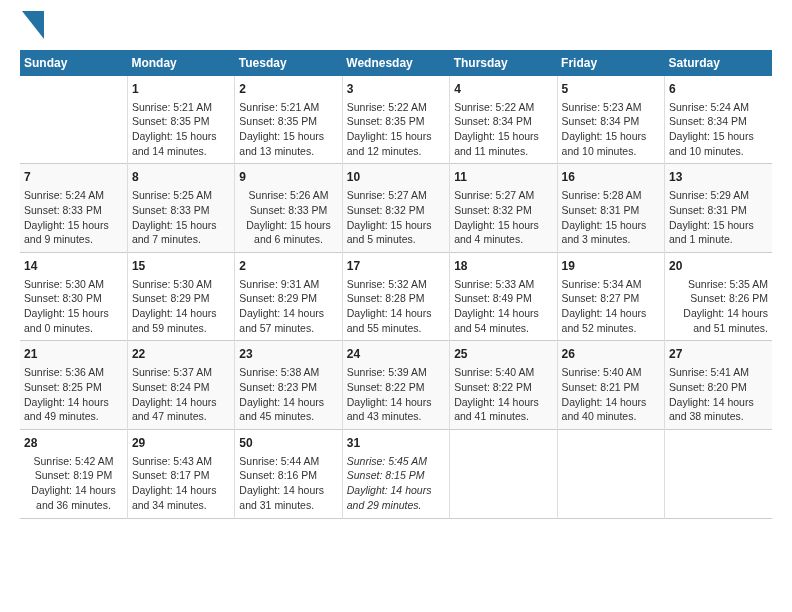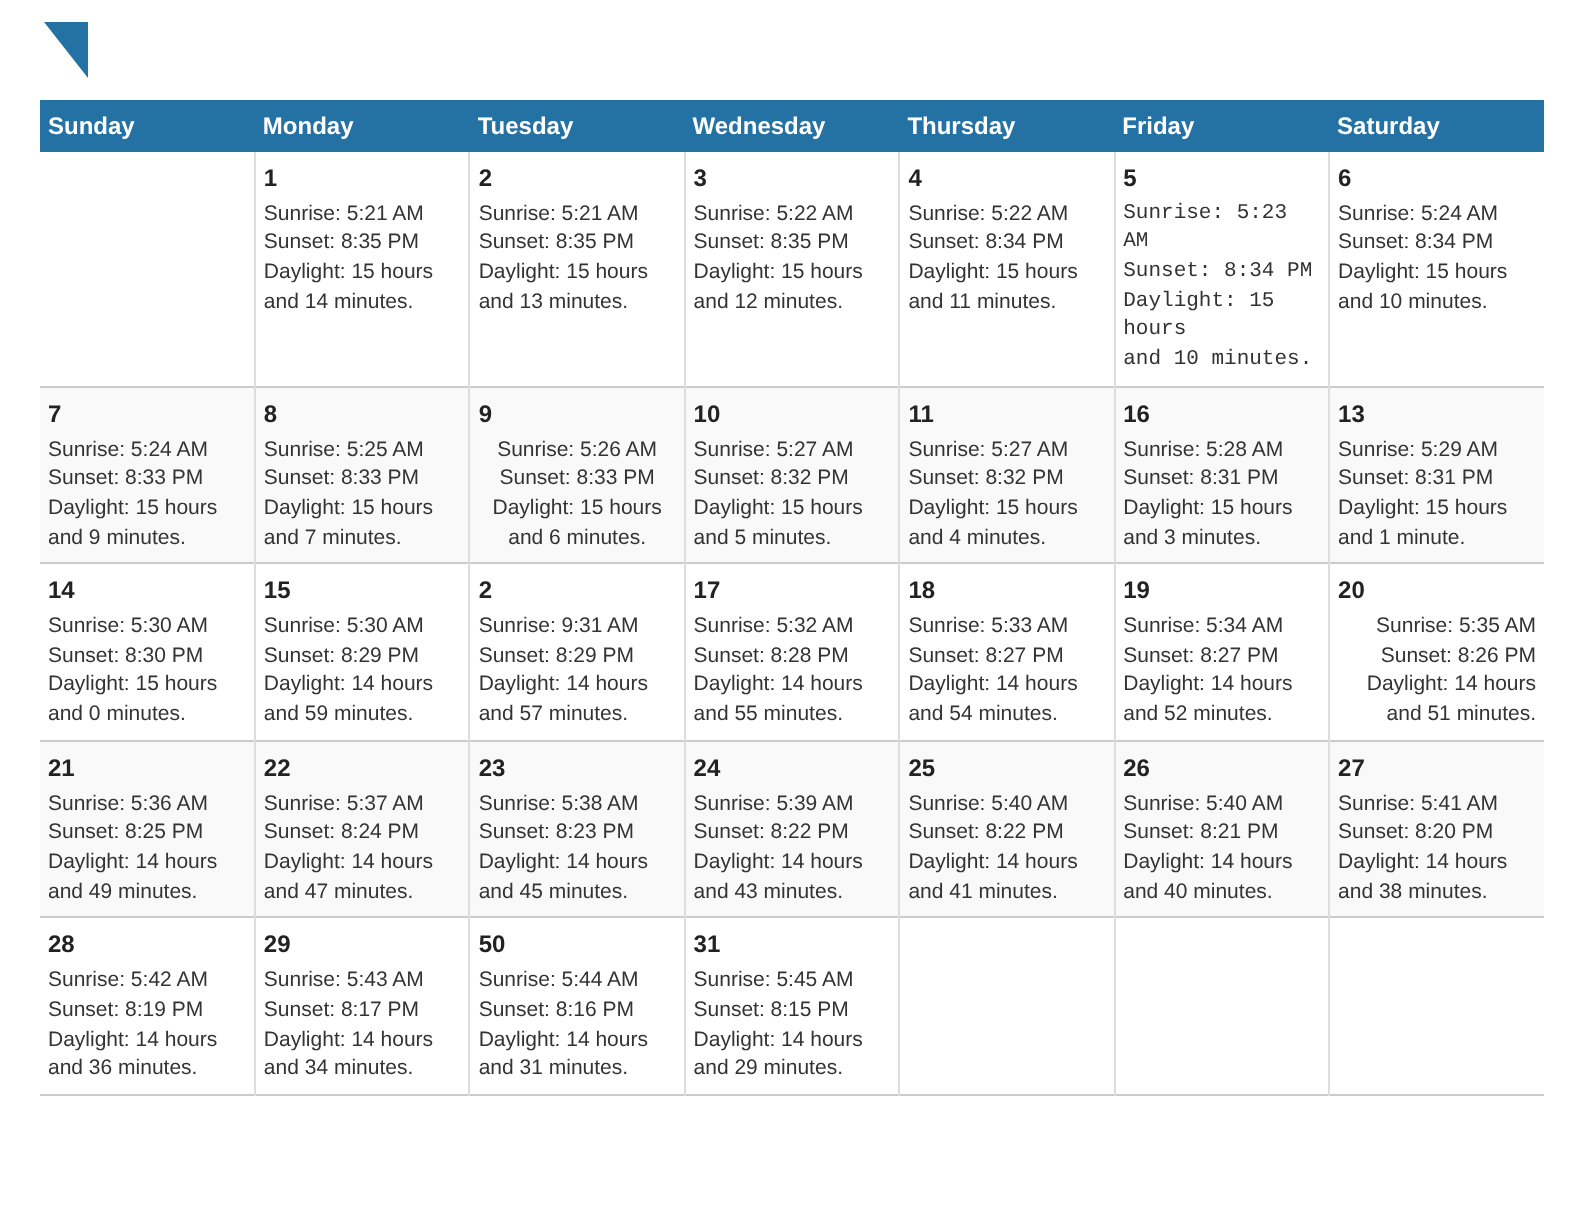--- a/index.html
+++ b/index.html
@@ -148,21 +148,21 @@
         </td>
         <td>
           <span class="day-num">4</span>
           <div class="day-info" style="white-space: pre-line;">Sunrise: 5:22 AM
 Sunset: 8:34 PM
 Daylight: 15 hours
 and 11 minutes.</div>
         </td>
         <td>
           <span class="day-num">5</span>
-          <div class="day-info" style="white-space: pre-line; font-family: Liberation Mono, monospace;">Sunrise: 5:23 AM
+          <div class="day-info" style="white-space: pre-line;">Sunrise: 5:23 AM
 Sunset: 8:34 PM
 Daylight: 15 hours
 and 10 minutes.</div>
         </td>
         <td>
           <span class="day-num">6</span>
           <div class="day-info" style="white-space: pre-line;">Sunrise: 5:24 AM
 Sunset: 8:34 PM
 Daylight: 15 hours
 and 10 minutes.</div>
@@ -244,21 +244,21 @@
         <td>
           <span class="day-num">17</span>
           <div class="day-info" style="white-space: pre-line;">Sunrise: 5:32 AM
 Sunset: 8:28 PM
 Daylight: 14 hours
 and 55 minutes.</div>
         </td>
         <td>
           <span class="day-num">18</span>
           <div class="day-info" style="white-space: pre-line;">Sunrise: 5:33 AM
-Sunset: 8:27 PM
+Sunset: 8:49 PM
 Daylight: 14 hours
 and 54 minutes.</div>
         </td>
         <td>
           <span class="day-num">19</span>
           <div class="day-info" style="white-space: pre-line;">Sunrise: 5:34 AM
 Sunset: 8:27 PM
 Daylight: 14 hours
 and 52 minutes.</div>
         </td>
@@ -317,42 +317,42 @@
           <span class="day-num">27</span>
           <div class="day-info" style="white-space: pre-line;">Sunrise: 5:41 AM
 Sunset: 8:20 PM
 Daylight: 14 hours
 and 38 minutes.</div>
         </td>
       </tr>
       <tr>
         <td>
           <span class="day-num">28</span>
-          <div class="day-info" style="white-space: pre-line;">Sunrise: 5:42 AM
+          <div class="day-info" style="white-space: pre-line; text-align: center;">Sunrise: 5:42 AM
 Sunset: 8:19 PM
 Daylight: 14 hours
 and 36 minutes.</div>
         </td>
         <td>
           <span class="day-num">29</span>
           <div class="day-info" style="white-space: pre-line;">Sunrise: 5:43 AM
 Sunset: 8:17 PM
 Daylight: 14 hours
 and 34 minutes.</div>
         </td>
         <td>
           <span class="day-num">50</span>
           <div class="day-info" style="white-space: pre-line;">Sunrise: 5:44 AM
 Sunset: 8:16 PM
 Daylight: 14 hours
 and 31 minutes.</div>
         </td>
         <td>
           <span class="day-num">31</span>
-          <div class="day-info" style="white-space: pre-line;">Sunrise: 5:45 AM
+          <div class="day-info" style="white-space: pre-line; font-style: italic;">Sunrise: 5:45 AM
 Sunset: 8:15 PM
 Daylight: 14 hours
 and 29 minutes.</div>
         </td>
         <td></td>
         <td></td>
         <td></td>
       </tr>
     </tbody>
 </table>

